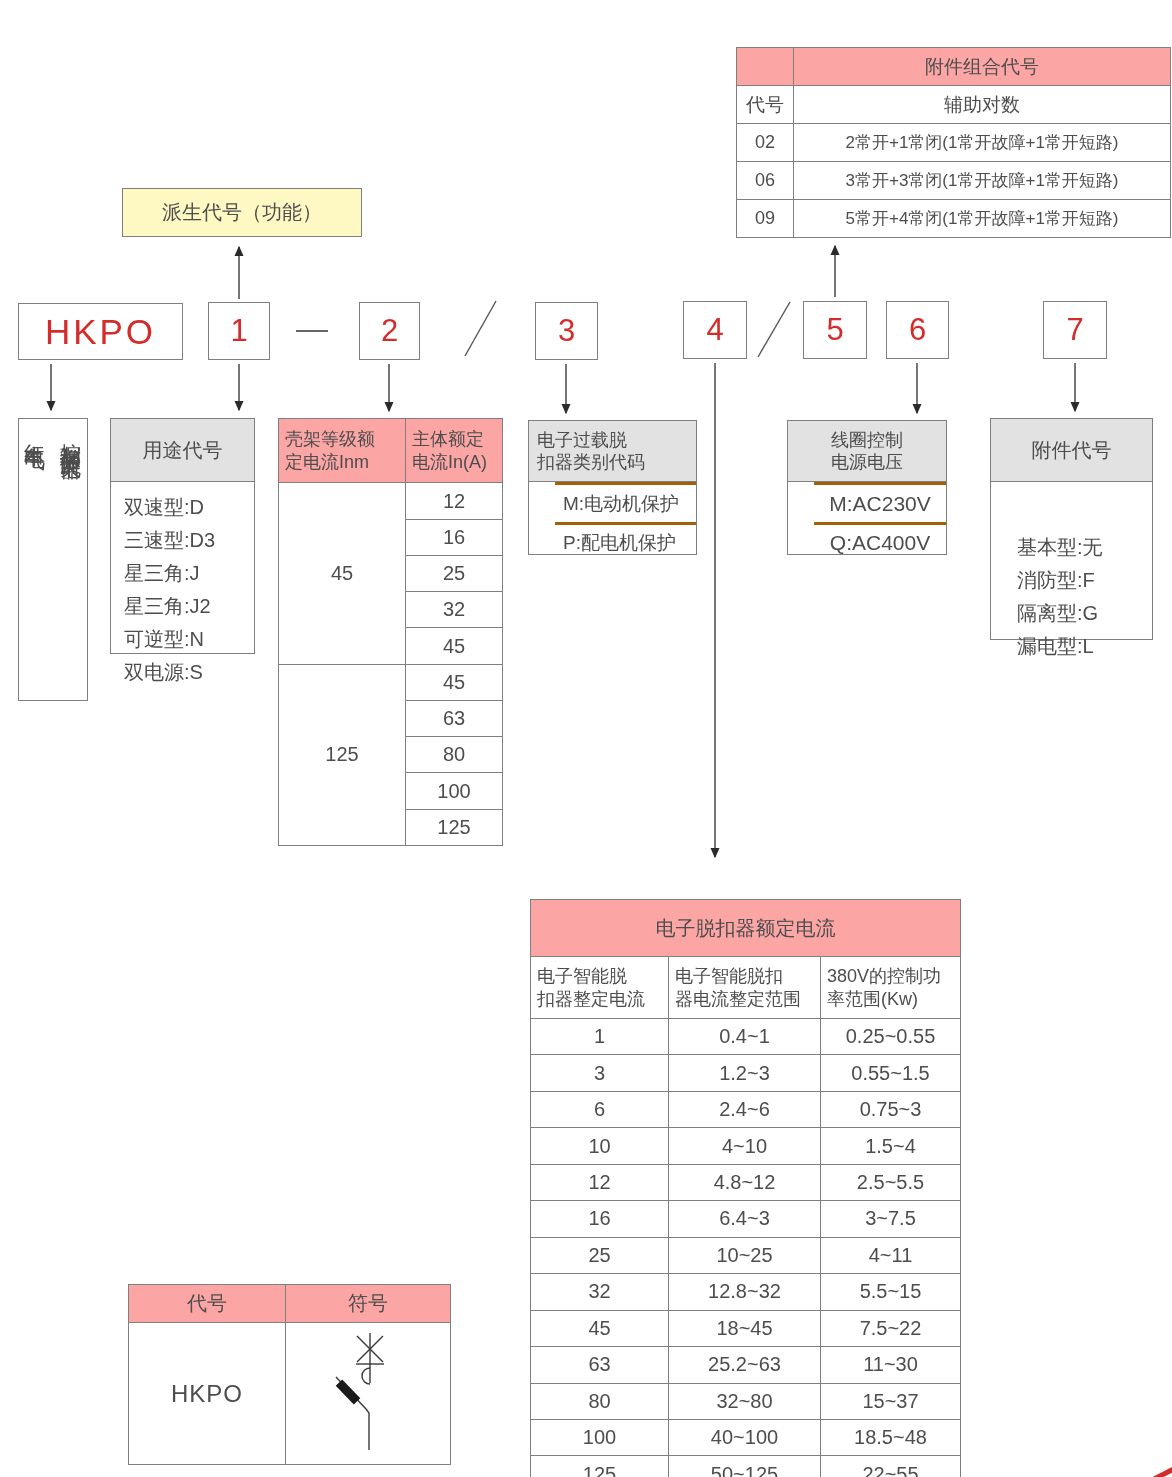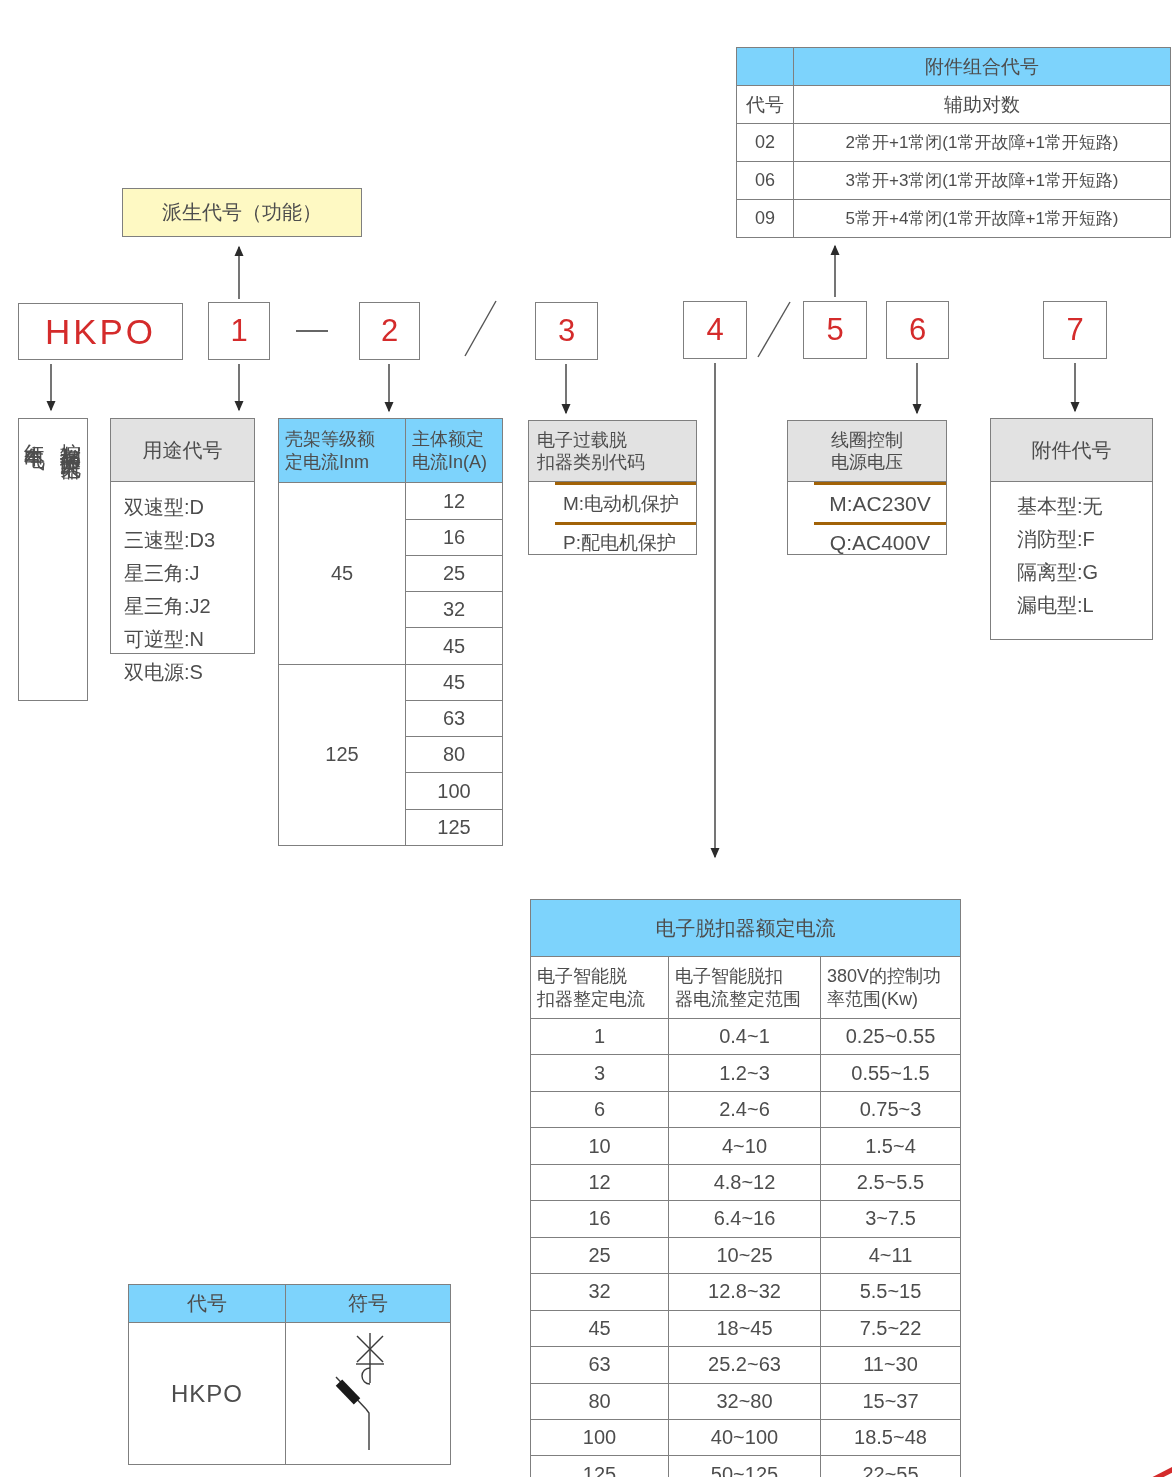--- a/index.html
+++ b/index.html
@@ -32,21 +32,21 @@
 
   .plainbox{border:1px solid #7f7f7f;display:flex;align-items:center;justify-content:center;background:#fef9c3;}
 
   
   #brand-box{display:flex;justify-content:center;gap:5px;padding-top:8px;}
   #brand-box .vcol{writing-mode:vertical-rl;text-orientation:upright;font-size:21px;letter-spacing:2px;line-height:31px;}
 
   
   table{border-collapse:collapse;table-layout:fixed;background:#fff;}
   td,th{border:1px solid #7f7f7f;font-weight:normal;overflow:hidden;}
-  .grayrow td,.grayrow th{background:#7dd3fc;}
+  .grayrow td,.grayrow th{background:#fca5a5;}
   .num{font-size:20px;text-align:center;}
   .twoline{white-space:pre-line;font-size:18px;text-align:left;padding:2px 4px 2px 6px;line-height:1.25;vertical-align:middle;}
 
   #accessory-table{width:434px;height:190px;font-size:18px;}
   #accessory-table td{text-align:center;}
   #accessory-table .desc{font-size:17px;}
 
   #frame-table{width:225px;height:428px;}
   #trip-current-table{width:430px;height:594px;}
   #trip-current-table .titlecell{font-size:20px;text-align:center;}
@@ -189,21 +189,21 @@
 
   <div class="abs tbox" style="left:787px;top:420px;width:160px;height:135px;">
     <div class="hdr center" style="height:60px;font-size:18px;">线圈控制
 电源电压</div>
     <div class="rowcell" style="height:37px;justify-content:center;font-size:21px;">M:AC230V</div>
     <div class="rowcell" style="height:36px;justify-content:center;font-size:21px;">Q:AC400V</div>
   </div>
 
   <div class="abs tbox" style="left:990px;top:418px;width:163px;height:222px;">
     <div class="hdr center" style="height:62px;">附件代号</div>
-    <div class="items" style="padding:8px 0 0 26px;line-height:33px;">
+    <div class="items" style="padding:8px 0 0 26px;line-height:33px;margin-top:41px;">
       <div>基本型:无</div>
       <div>消防型:F</div>
       <div>隔离型:G</div>
       <div>漏电型:L</div>
     </div>
   </div>
 
   <table id="accessory-table" class="abs" style="left:736px;top:47px;">
     <colgroup>
         <col style="width:57px">
@@ -271,21 +271,21 @@
           <td class="num">4~10</td>
           <td class="num">1.5~4</td>
         </tr>
     <tr>
           <td class="num">12</td>
           <td class="num">4.8~12</td>
           <td class="num">2.5~5.5</td>
         </tr>
     <tr>
           <td class="num">16</td>
-          <td class="num">6.4~16</td>
+          <td class="num">6.4~3</td>
           <td class="num">3~7.5</td>
         </tr>
     <tr>
           <td class="num">25</td>
           <td class="num">10~25</td>
           <td class="num">4~11</td>
         </tr>
     <tr>
           <td class="num">32</td>
           <td class="num">12.8~32</td>

